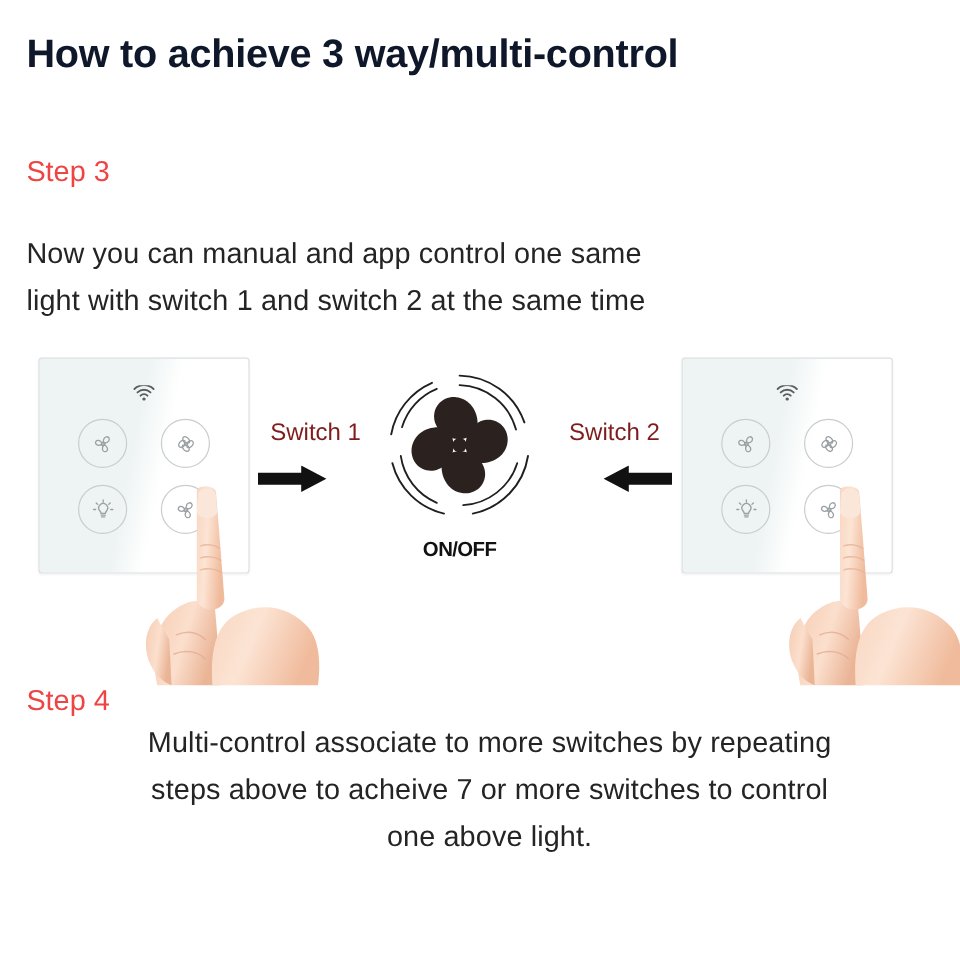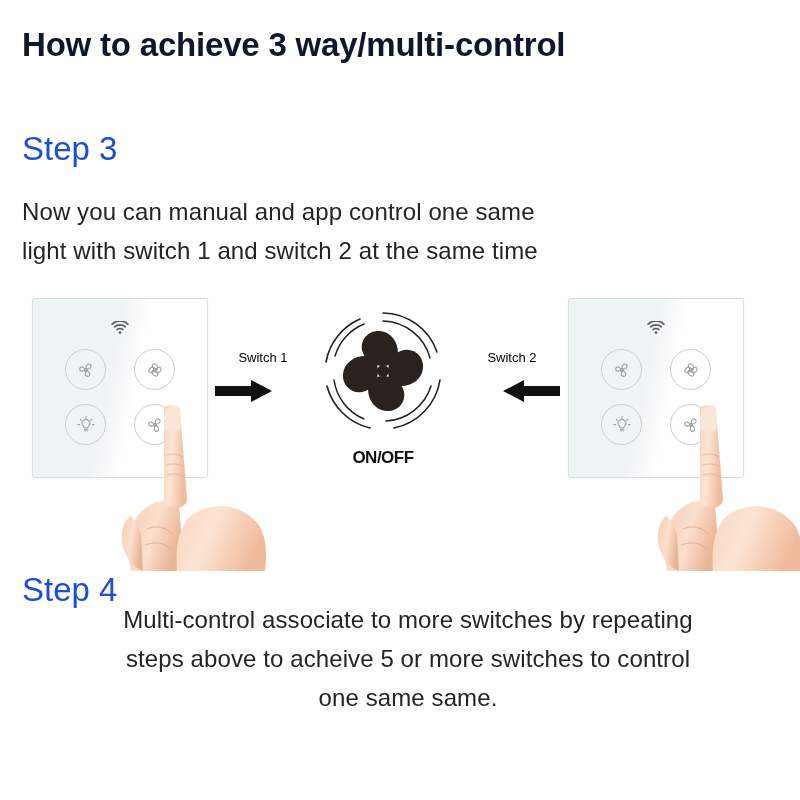--- a/index.html
+++ b/index.html
@@ -22,23 +22,23 @@
     left: 22px;
     top: 26px;
     font-size: 33px;
     font-weight: bold;
     letter-spacing: -0.2px;
     color: #0f172a;
     white-space: nowrap;
   }
   .step-head {
     position: absolute;
-    font-size: 33px;
+    font-size: 24px;
     font-weight: normal;
-    color: #1d4ed8;
+    color: #ef4444;
     letter-spacing: 0px;
   }
   .step3-head { left: 22px; top: 130px; }
   .step4-head { left: 22px; top: 571px; }
 
   .body-copy {
     position: absolute;
     font-size: 24px;
     line-height: 39px;
     color: #242424;
@@ -139,22 +139,22 @@
   
   .callout {
     position: absolute;
     top: 62px;
     width: 120px;
     text-align: center;
   }
   .callout-1 { left: 203px; }
   .callout-2 { left: 452px; }
   .callout-label {
-    font-size: 13px;
-    color: #000000;
+    font-size: 20px;
+    color: #7f1d1d;
     white-space: nowrap;
   }
   .callout-arrow {
     margin-top: 14px;
     height: 24px;
     display: flex;
     align-items: center;
     justify-content: center;
   }
   .callout-1 .callout-arrow { justify-content: flex-start; padding-left: 12px; }
@@ -408,15 +408,15 @@
                L24 130 Z" fill="url(#skinB2)"></path>
     </svg>
   </div>
 
 </div>
 
 <div class="step-head step4-head">Step 4</div>
 
 <div class="body-copy step4-copy">
   <span class="ln">Multi-control associate to more switches by repeating</span>
-  <span class="ln">steps above to acheive 5 or more switches to control</span>
-  <span class="ln">one same same.</span>
+  <span class="ln">steps above to acheive 7 or more switches to control</span>
+  <span class="ln">one above light.</span>
 </div>
 
 </body></html>

